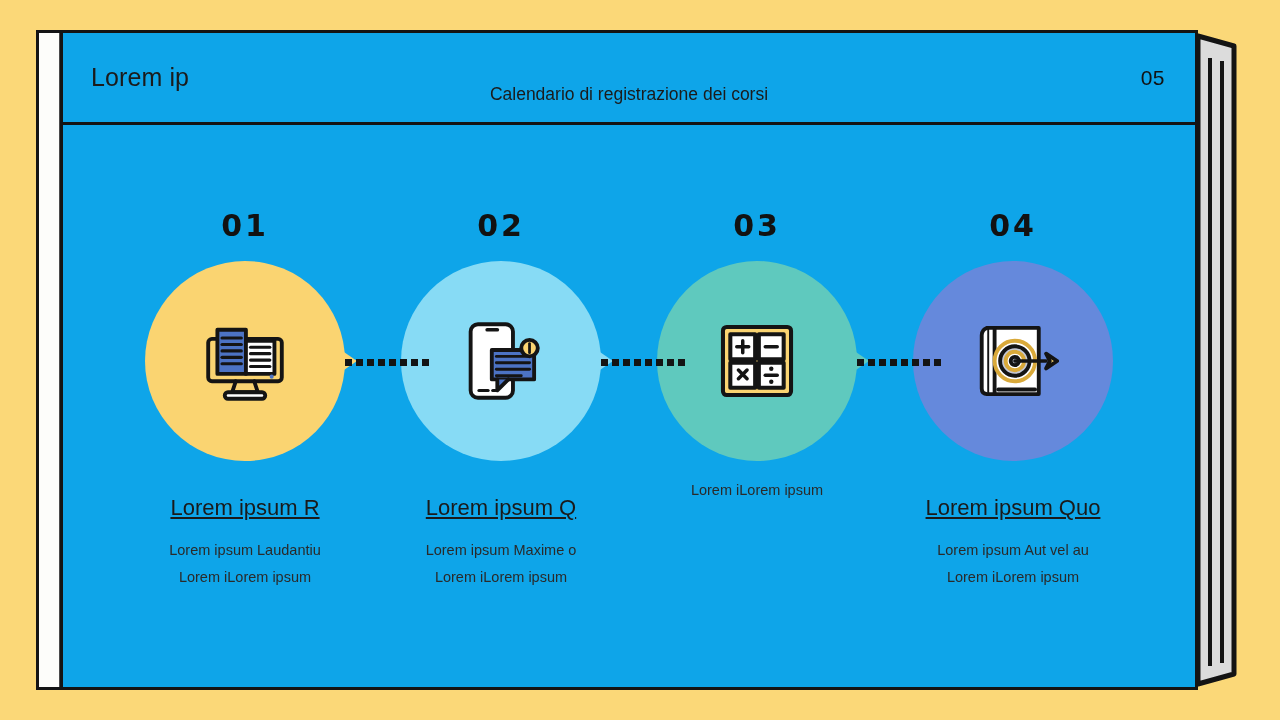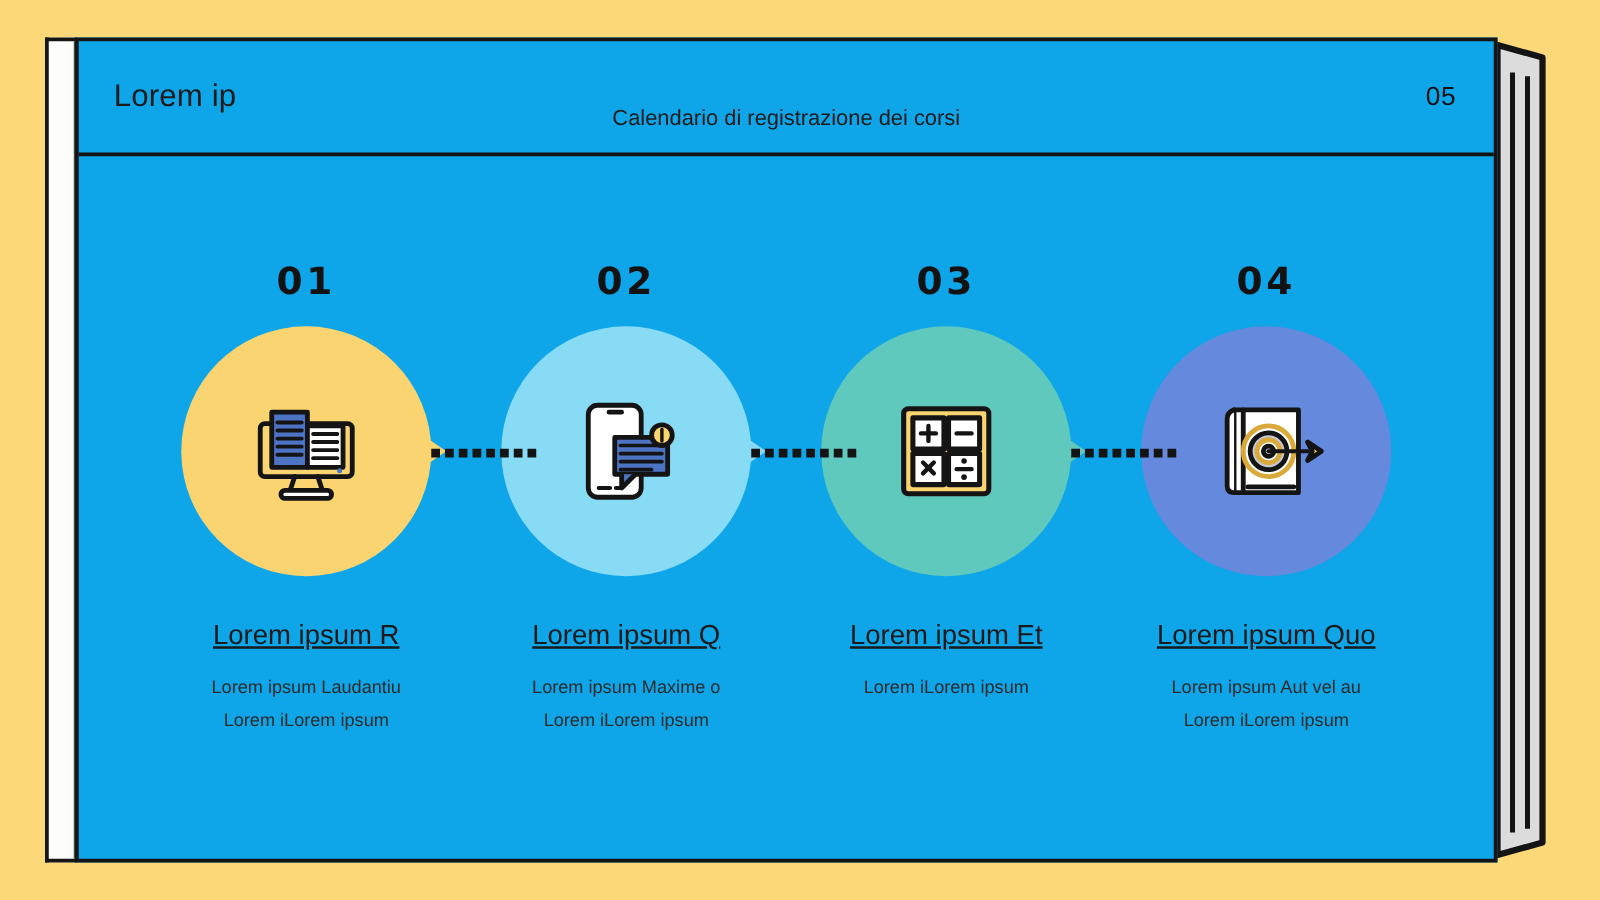--- a/index.html
+++ b/index.html
@@ -351,21 +351,20 @@
         <div class="connector">
           <i></i>
             <i></i>
             <i></i>
             <i></i>
             <i></i>
             <i></i>
             <i></i>
             <i></i>
         </div>
-        <div class="step-title">Lorem ipsum Et</div>
         <div class="step-desc">
           <div>Lorem iLorem ipsum</div>
         </div>
       </div>
 
       <div class="step">
         <div class="step-num">04</div>
         <div class="bubble-wrap">
           <div class="bubble" style="background:#6589DC"></div>
           <div class="icon-box">

